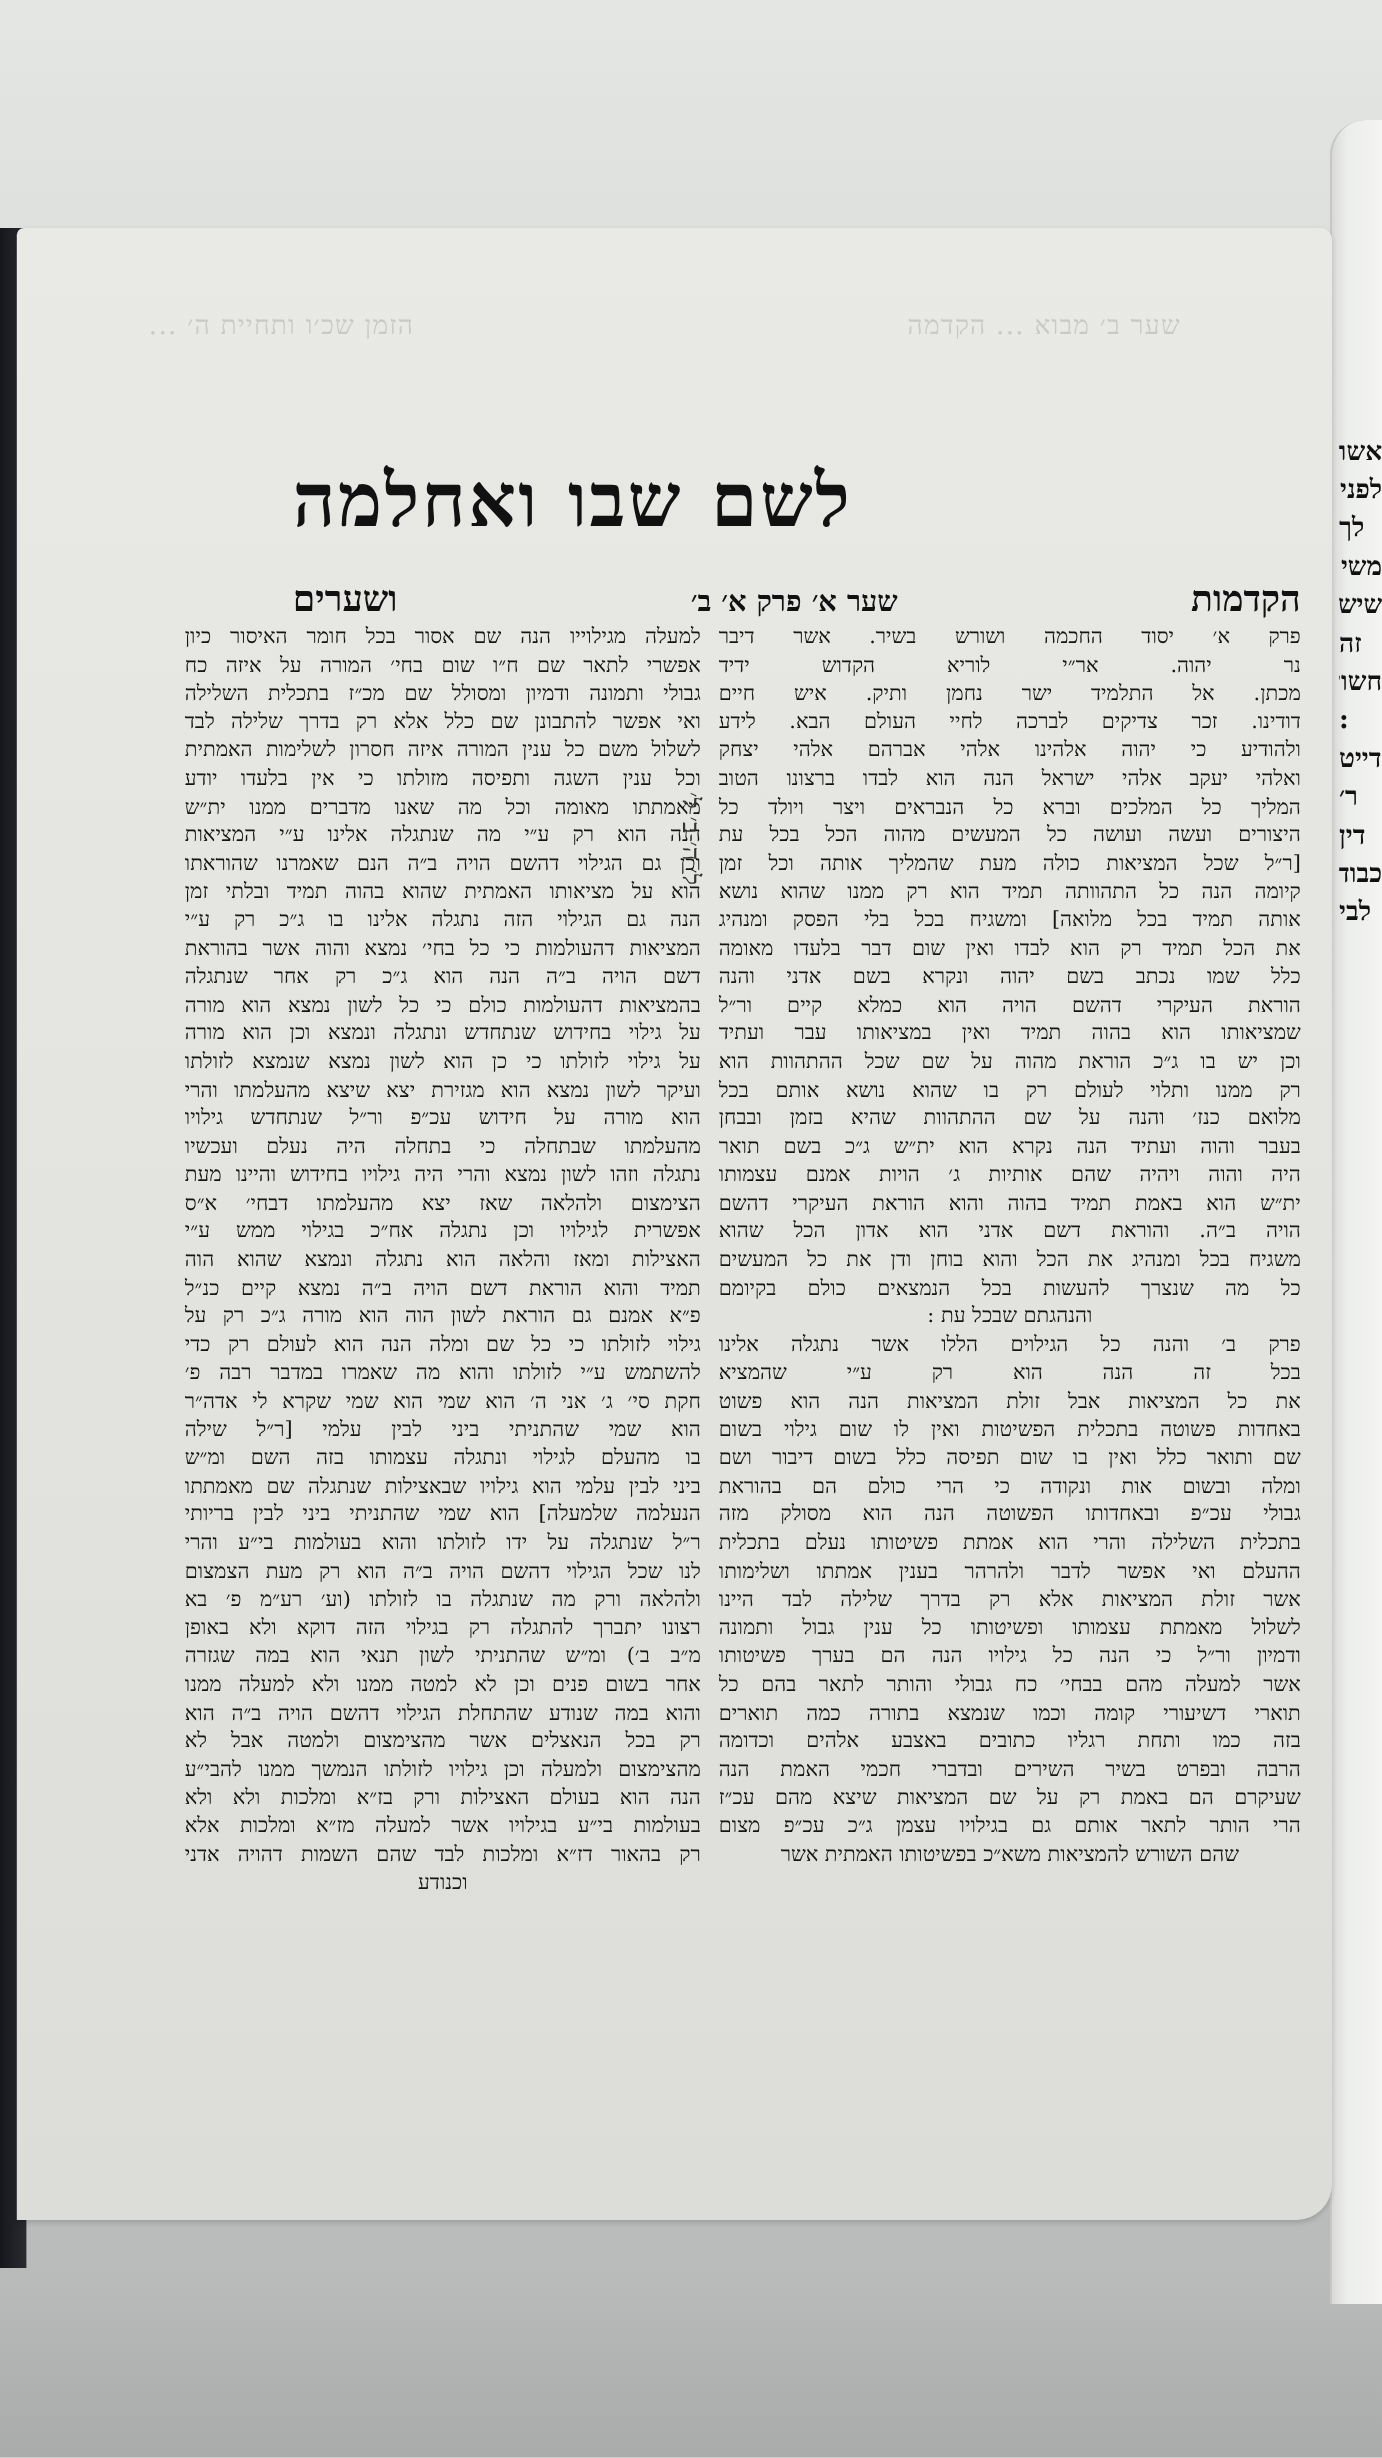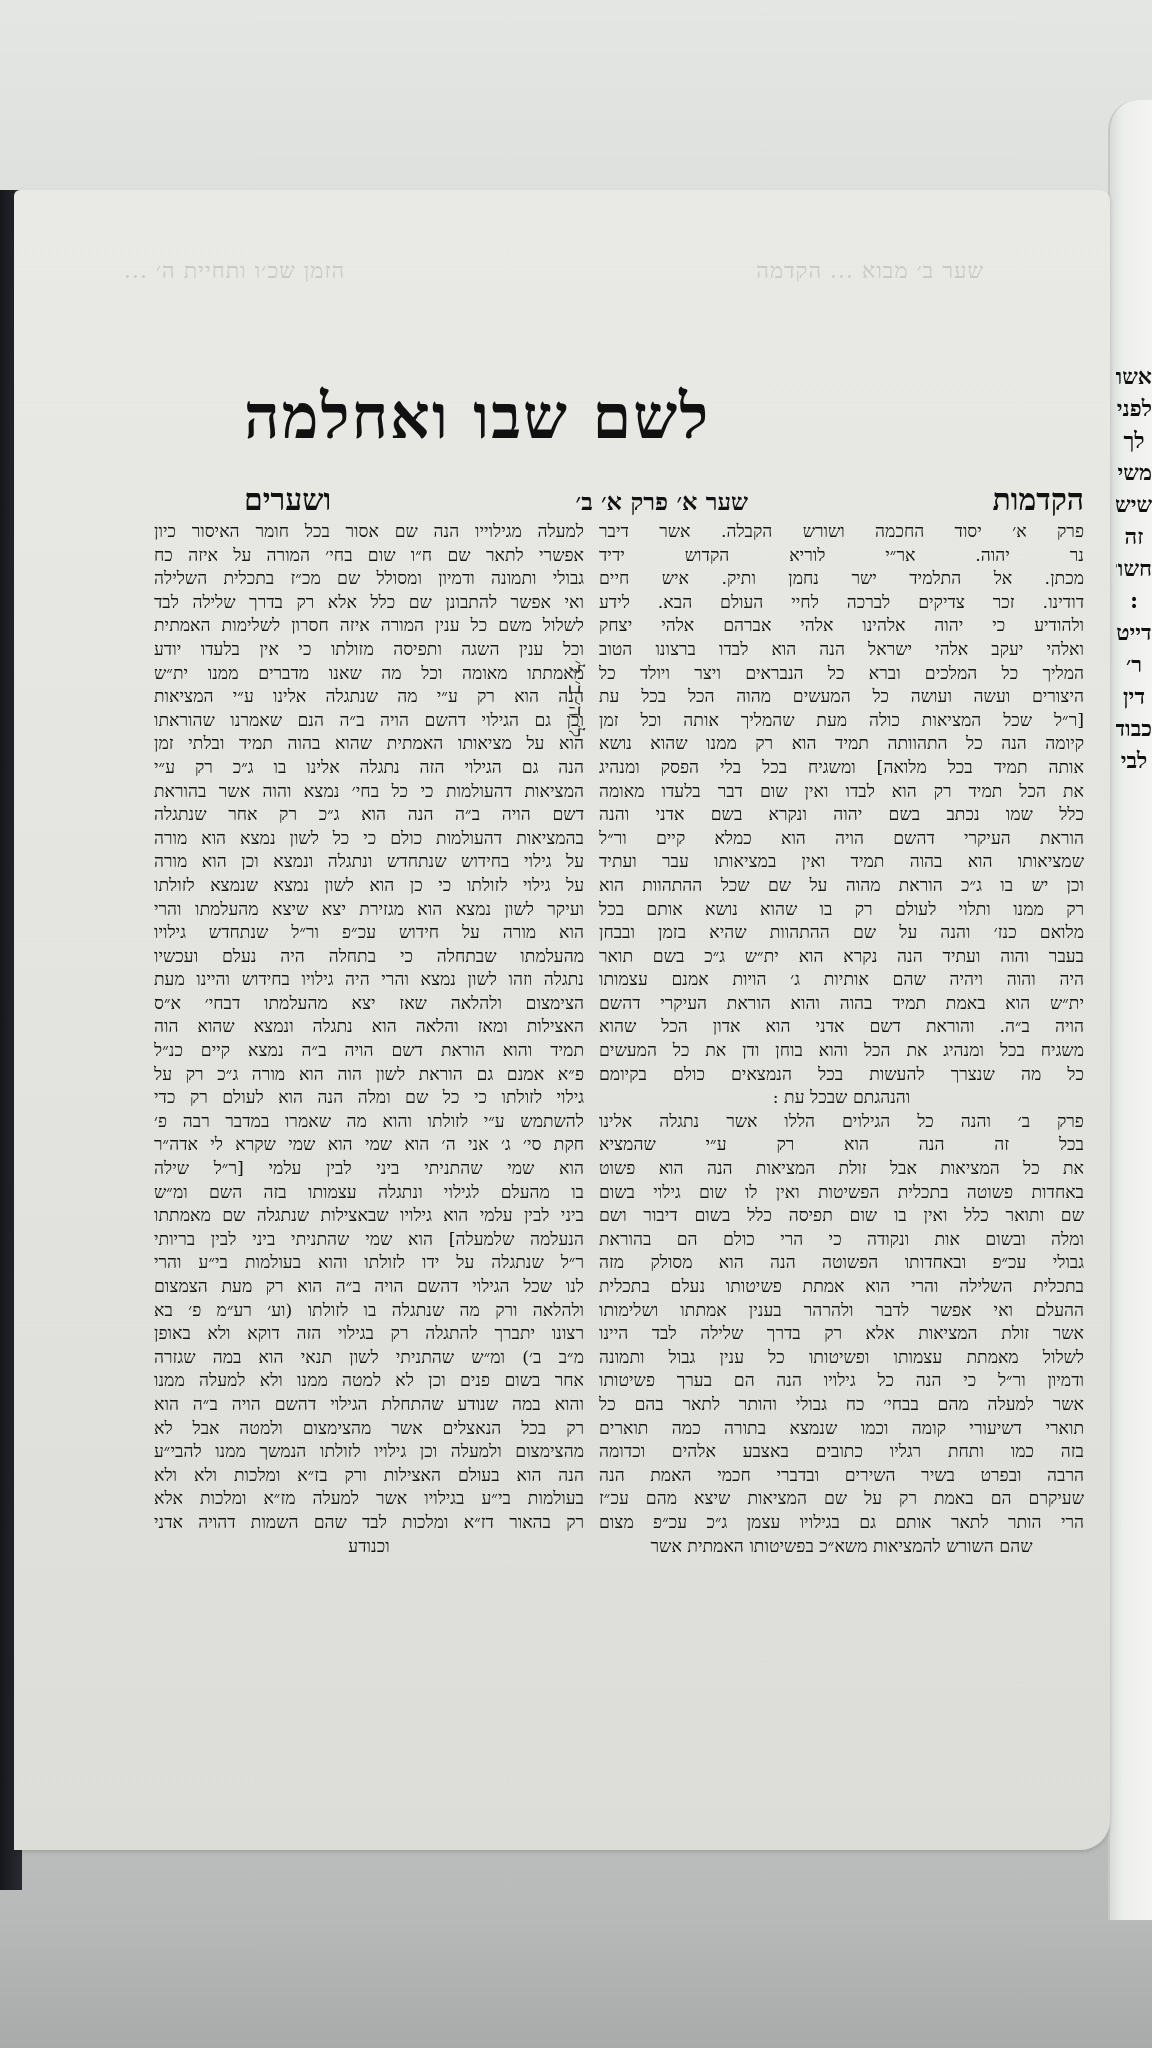--- a/index.html
+++ b/index.html
@@ -14,21 +14,21 @@
   }
   .page-edge-right {
     position: absolute; right: 0; top: 100px; width: 42px; height: 1820px;
     background: linear-gradient(90deg, #d9dad8, #eceeec 30%, #f4f4f2);
     border-left: 2px solid #c7c8c6;
     border-radius: 30px 0 0 0;
   }
   .next-page-strip {
     position: absolute; right: 0; top: 260px; width: 36px; height: 1400px;
     direction: rtl; font-size: 22px; line-height: 32px; color: #111; font-weight: bold;
-    overflow: hidden; white-space: nowrap; text-align: center;
+    overflow: hidden; white-space: nowrap; text-align: left;
   }
   .page {
     position: absolute; left: 14px; top: 190px; width: 1096px; height: 1660px;
     background: linear-gradient(180deg, #e9e9e6 0%, #e3e3df 50%, #dcdcd8 100%);
     border-radius: 6px 10px 30px 0;
     box-shadow: 0 2px 4px rgba(0,0,0,0.15);
   }
   .ghost-header {
     position: absolute; top: 68px; left: 110px; width: 860px;
     direction: rtl; color: #c9c9c5; font-size: 22px; letter-spacing: 1px;
@@ -91,21 +91,21 @@
 
   <div class="title">לשם שבו ואחלמה</div>
 
   <div class="subtitle-row">
     <span class="big">הקדמות</span>
     <span class="small">שער א׳ פרק א׳ ב׳</span>
     <span class="big">ושערים</span>
   </div>
 
   <div class="col col-right" id="col-right">
-      <span class="line">פרק א׳ יסוד החכמה ושורש הקבלה. אשר דיבר</span>
+      <span class="line">פרק א׳ יסוד החכמה ושורש בשיר. אשר דיבר</span>
       <span class="line">נר יהוה. אר״י לוריא הקדוש ידיד</span>
       <span class="line">מכתן. אל התלמיד ישר נחמן ותיק. איש חיים</span>
       <span class="line">דודינו. זכר צדיקים לברכה לחיי העולם הבא. לידע</span>
       <span class="line">ולהודיע כי יהוה אלהינו אלהי אברהם אלהי יצחק</span>
       <span class="line">ואלהי יעקב אלהי ישראל הנה הוא לבדו ברצונו הטוב</span>
       <span class="line">המליך כל המלכים וברא כל הנבראים ויצר ויולד כל</span>
       <span class="line">היצורים ועשה ועושה כל המעשים מהוה הכל בכל עת</span>
       <span class="line">[ר״ל שכל המציאות כולה מעת שהמליך אותה וכל זמן</span>
       <span class="line">קיומה הנה כל התהוותה תמיד הוא רק ממנו שהוא נושא</span>
       <span class="line">אותה תמיד בכל מלואה] ומשגיח בכל בלי הפסק ומנהיג</span>
@@ -158,20 +158,21 @@
       <span class="line">המציאות דהעולמות כי כל בחי׳ נמצא והוה אשר בהוראת</span>
       <span class="line">דשם הויה ב״ה הנה הוא ג״כ רק אחר שנתגלה</span>
       <span class="line">בהמציאות דהעולמות כולם כי כל לשון נמצא הוא מורה</span>
       <span class="line">על גילוי בחידוש שנתחדש ונתגלה ונמצא וכן הוא מורה</span>
       <span class="line">על גילוי לזולתו כי כן הוא לשון נמצא שנמצא לזולתו</span>
       <span class="line">ועיקר לשון נמצא הוא מגזירת יצא שיצא מהעלמתו והרי</span>
       <span class="line">הוא מורה על חידוש עכ״פ ור״ל שנתחדש גילויו</span>
       <span class="line">מהעלמתו שבתחלה כי בתחלה היה נעלם ועכשיו</span>
       <span class="line">נתגלה וזהו לשון נמצא והרי היה גילויו בחידוש והיינו מעת</span>
       <span class="line">הצימצום ולהלאה שאז יצא מהעלמתו דבחי׳ א״ס</span>
+      <span class="line">אפשרית לגילויו וכן נתגלה אח״כ בגילוי ממש ע״י</span>
       <span class="line">האצילות ומאז והלאה הוא נתגלה ונמצא שהוא הוה</span>
       <span class="line">תמיד והוא הוראת דשם הויה ב״ה נמצא קיים כנ״ל</span>
       <span class="line">פ״א אמנם גם הוראת לשון הוה הוא מורה ג״כ רק על</span>
       <span class="line">גילוי לזולתו כי כל שם ומלה הנה הוא לעולם רק כדי</span>
       <span class="line">להשתמש ע״י לזולתו והוא מה שאמרו במדבר רבה פ׳</span>
       <span class="line">חקת סי׳ ג׳ אני ה׳ הוא שמי הוא שמי שקרא לי אדה״ר</span>
       <span class="line">הוא שמי שהתניתי ביני לבין עלמי [ר״ל שילה</span>
       <span class="line">בו מהעלם לגילוי ונתגלה עצמותו בזה השם ומ״ש</span>
       <span class="line">ביני לבין עלמי הוא גילויו שבאצילות שנתגלה שם מאמתתו</span>
       <span class="line">הנעלמה שלמעלה] הוא שמי שהתניתי ביני לבין בריותי</span>

